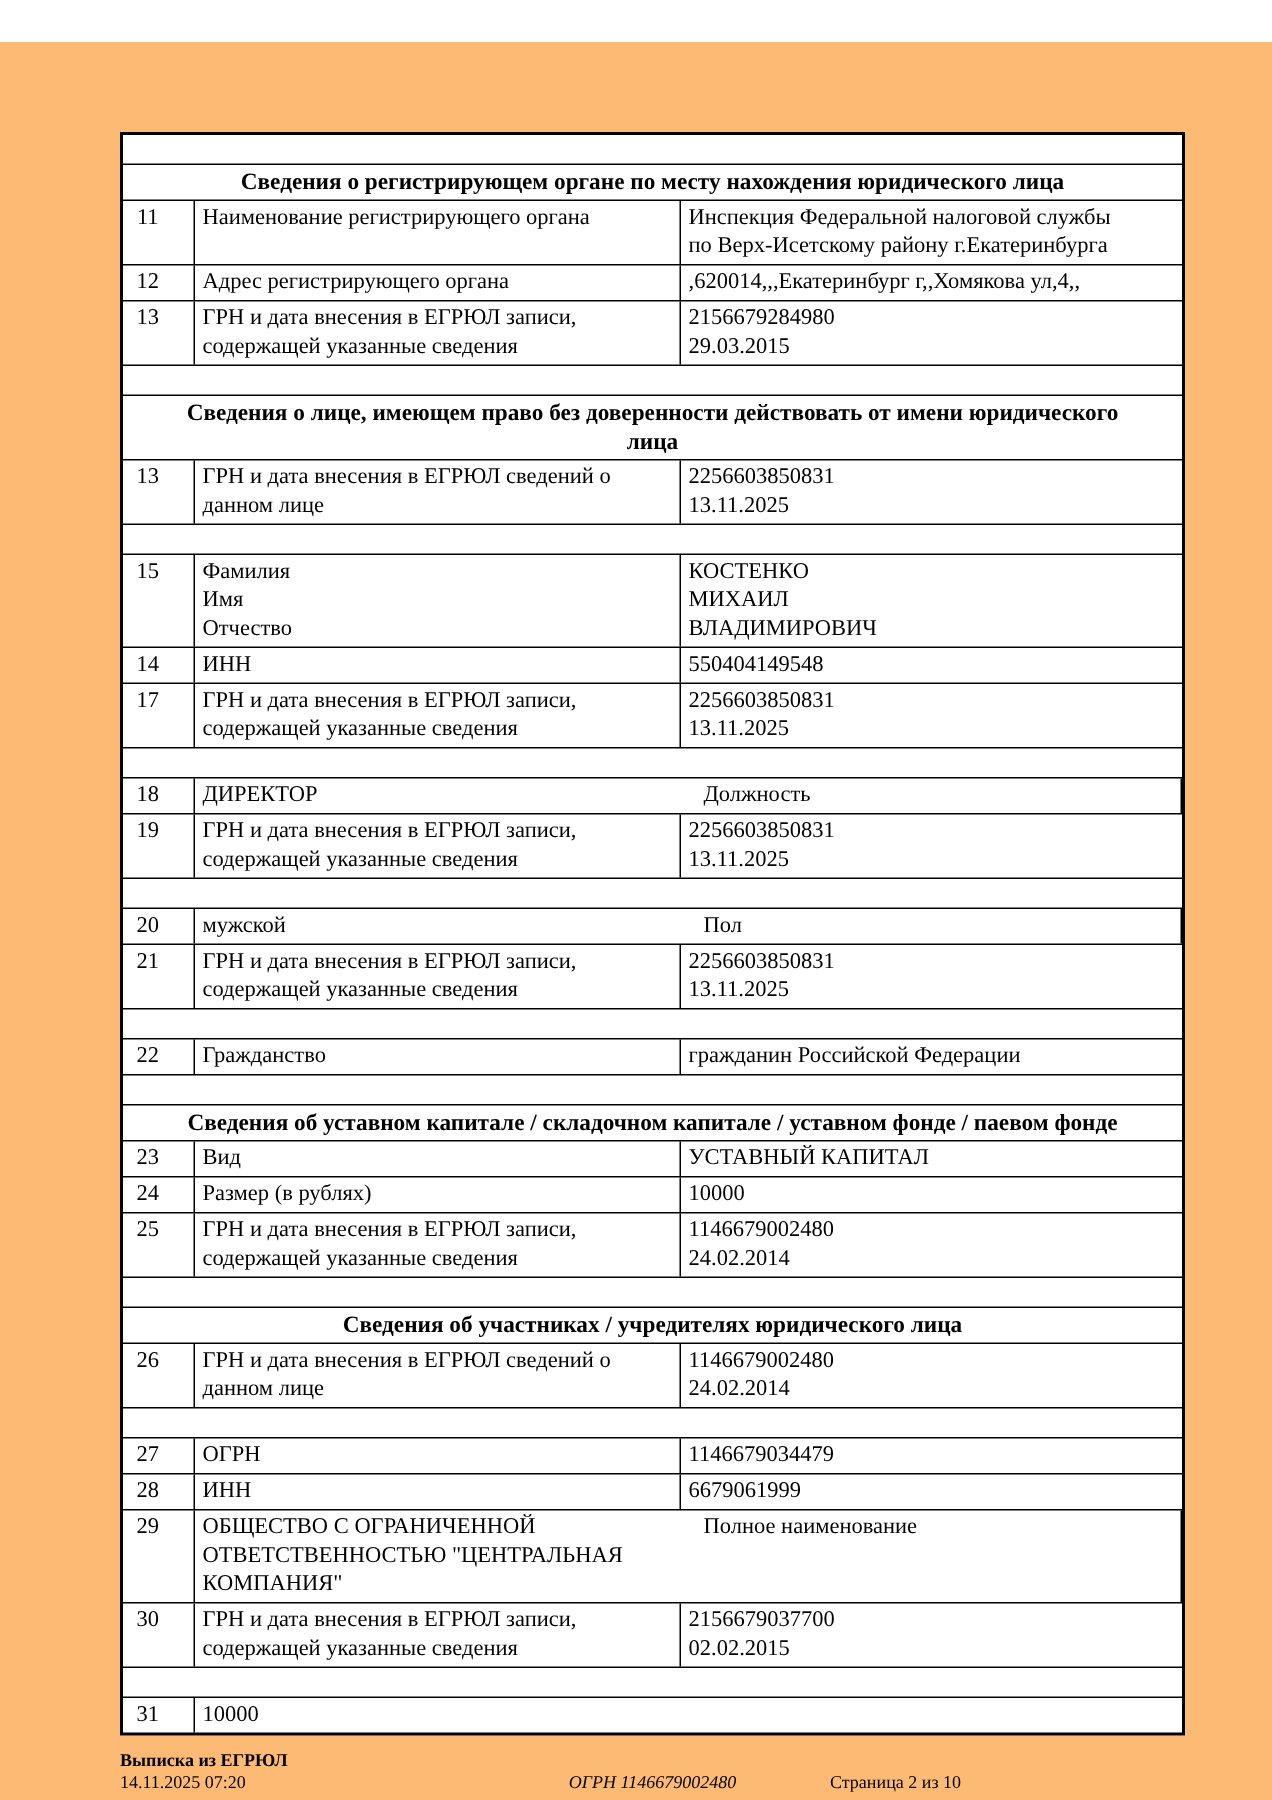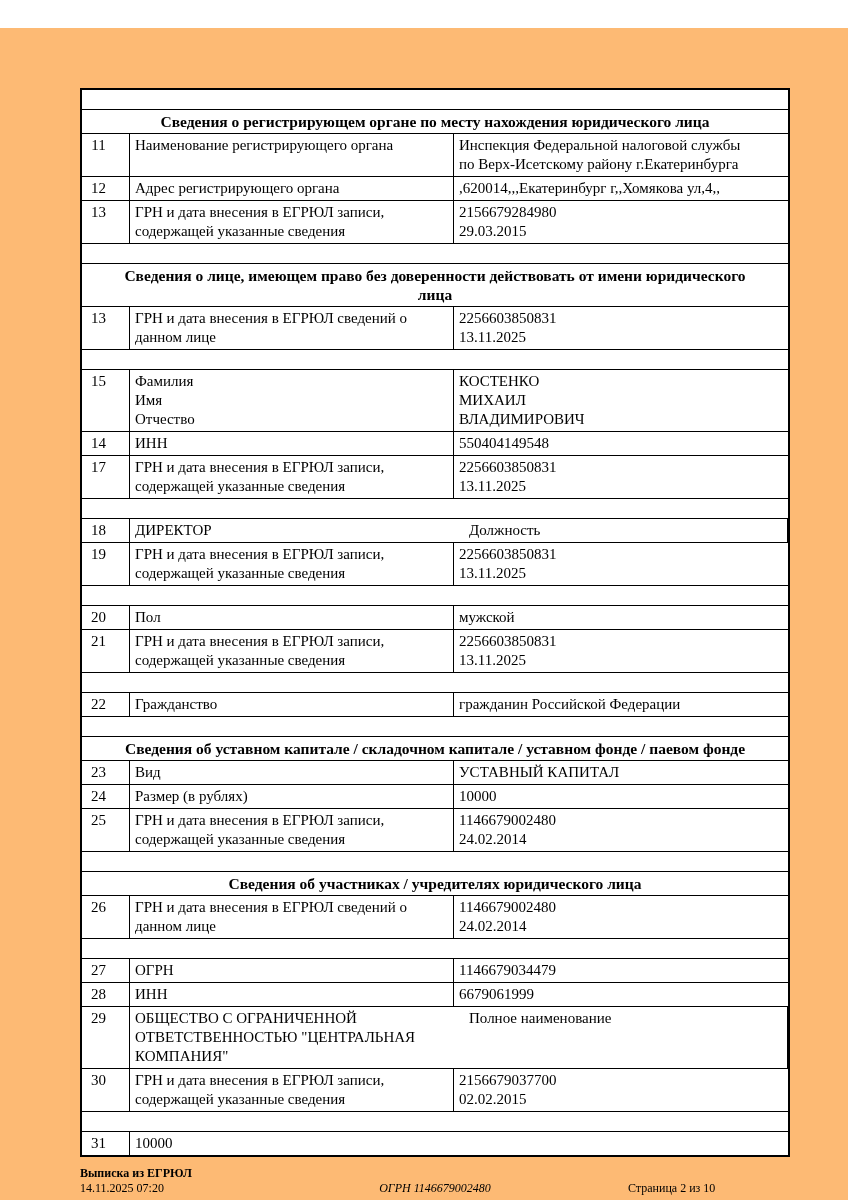--- a/index.html
+++ b/index.html
@@ -70,21 +70,21 @@
     top: 1138px;
     width: 710px;
     display: flex;
     align-items: flex-end;
     font-size: 12px;
     line-height: 1.25;
   }
   .f-left  { flex: 1 1 0; text-align: left; }
   .f-left .f-title { font-weight: bold; }
   .f-center{ flex: 1 1 0; text-align: center; font-style: italic; }
-  .f-right { flex: 1 1 0; text-align: center; }
+  .f-right { flex: 1 1 0; text-align: left; }
 </style>
 </head>
 <body>
 
 <div class="page">
 
   <div class="doc-table" id="doc-table">
       <div class="tr spacer"></div>
       <div class="tr section">
         <div class="td section-cell">Сведения о регистрирующем органе по месту нахождения юридического лица</div>
@@ -150,22 +150,22 @@
       <div class="tr data">
         <div class="td num">19</div>
         <div class="td label">ГРН и дата внесения в ЕГРЮЛ записи,
 содержащей указанные сведения</div>
         <div class="td value">2256603850831
 13.11.2025</div>
       </div>
       <div class="tr spacer"></div>
       <div class="tr data">
         <div class="td num">20</div>
+        <div class="td value">мужской</div>
         <div class="td label">Пол</div>
-        <div class="td value">мужской</div>
       </div>
       <div class="tr data">
         <div class="td num">21</div>
         <div class="td label">ГРН и дата внесения в ЕГРЮЛ записи,
 содержащей указанные сведения</div>
         <div class="td value">2256603850831
 13.11.2025</div>
       </div>
       <div class="tr spacer"></div>
       <div class="tr data">

